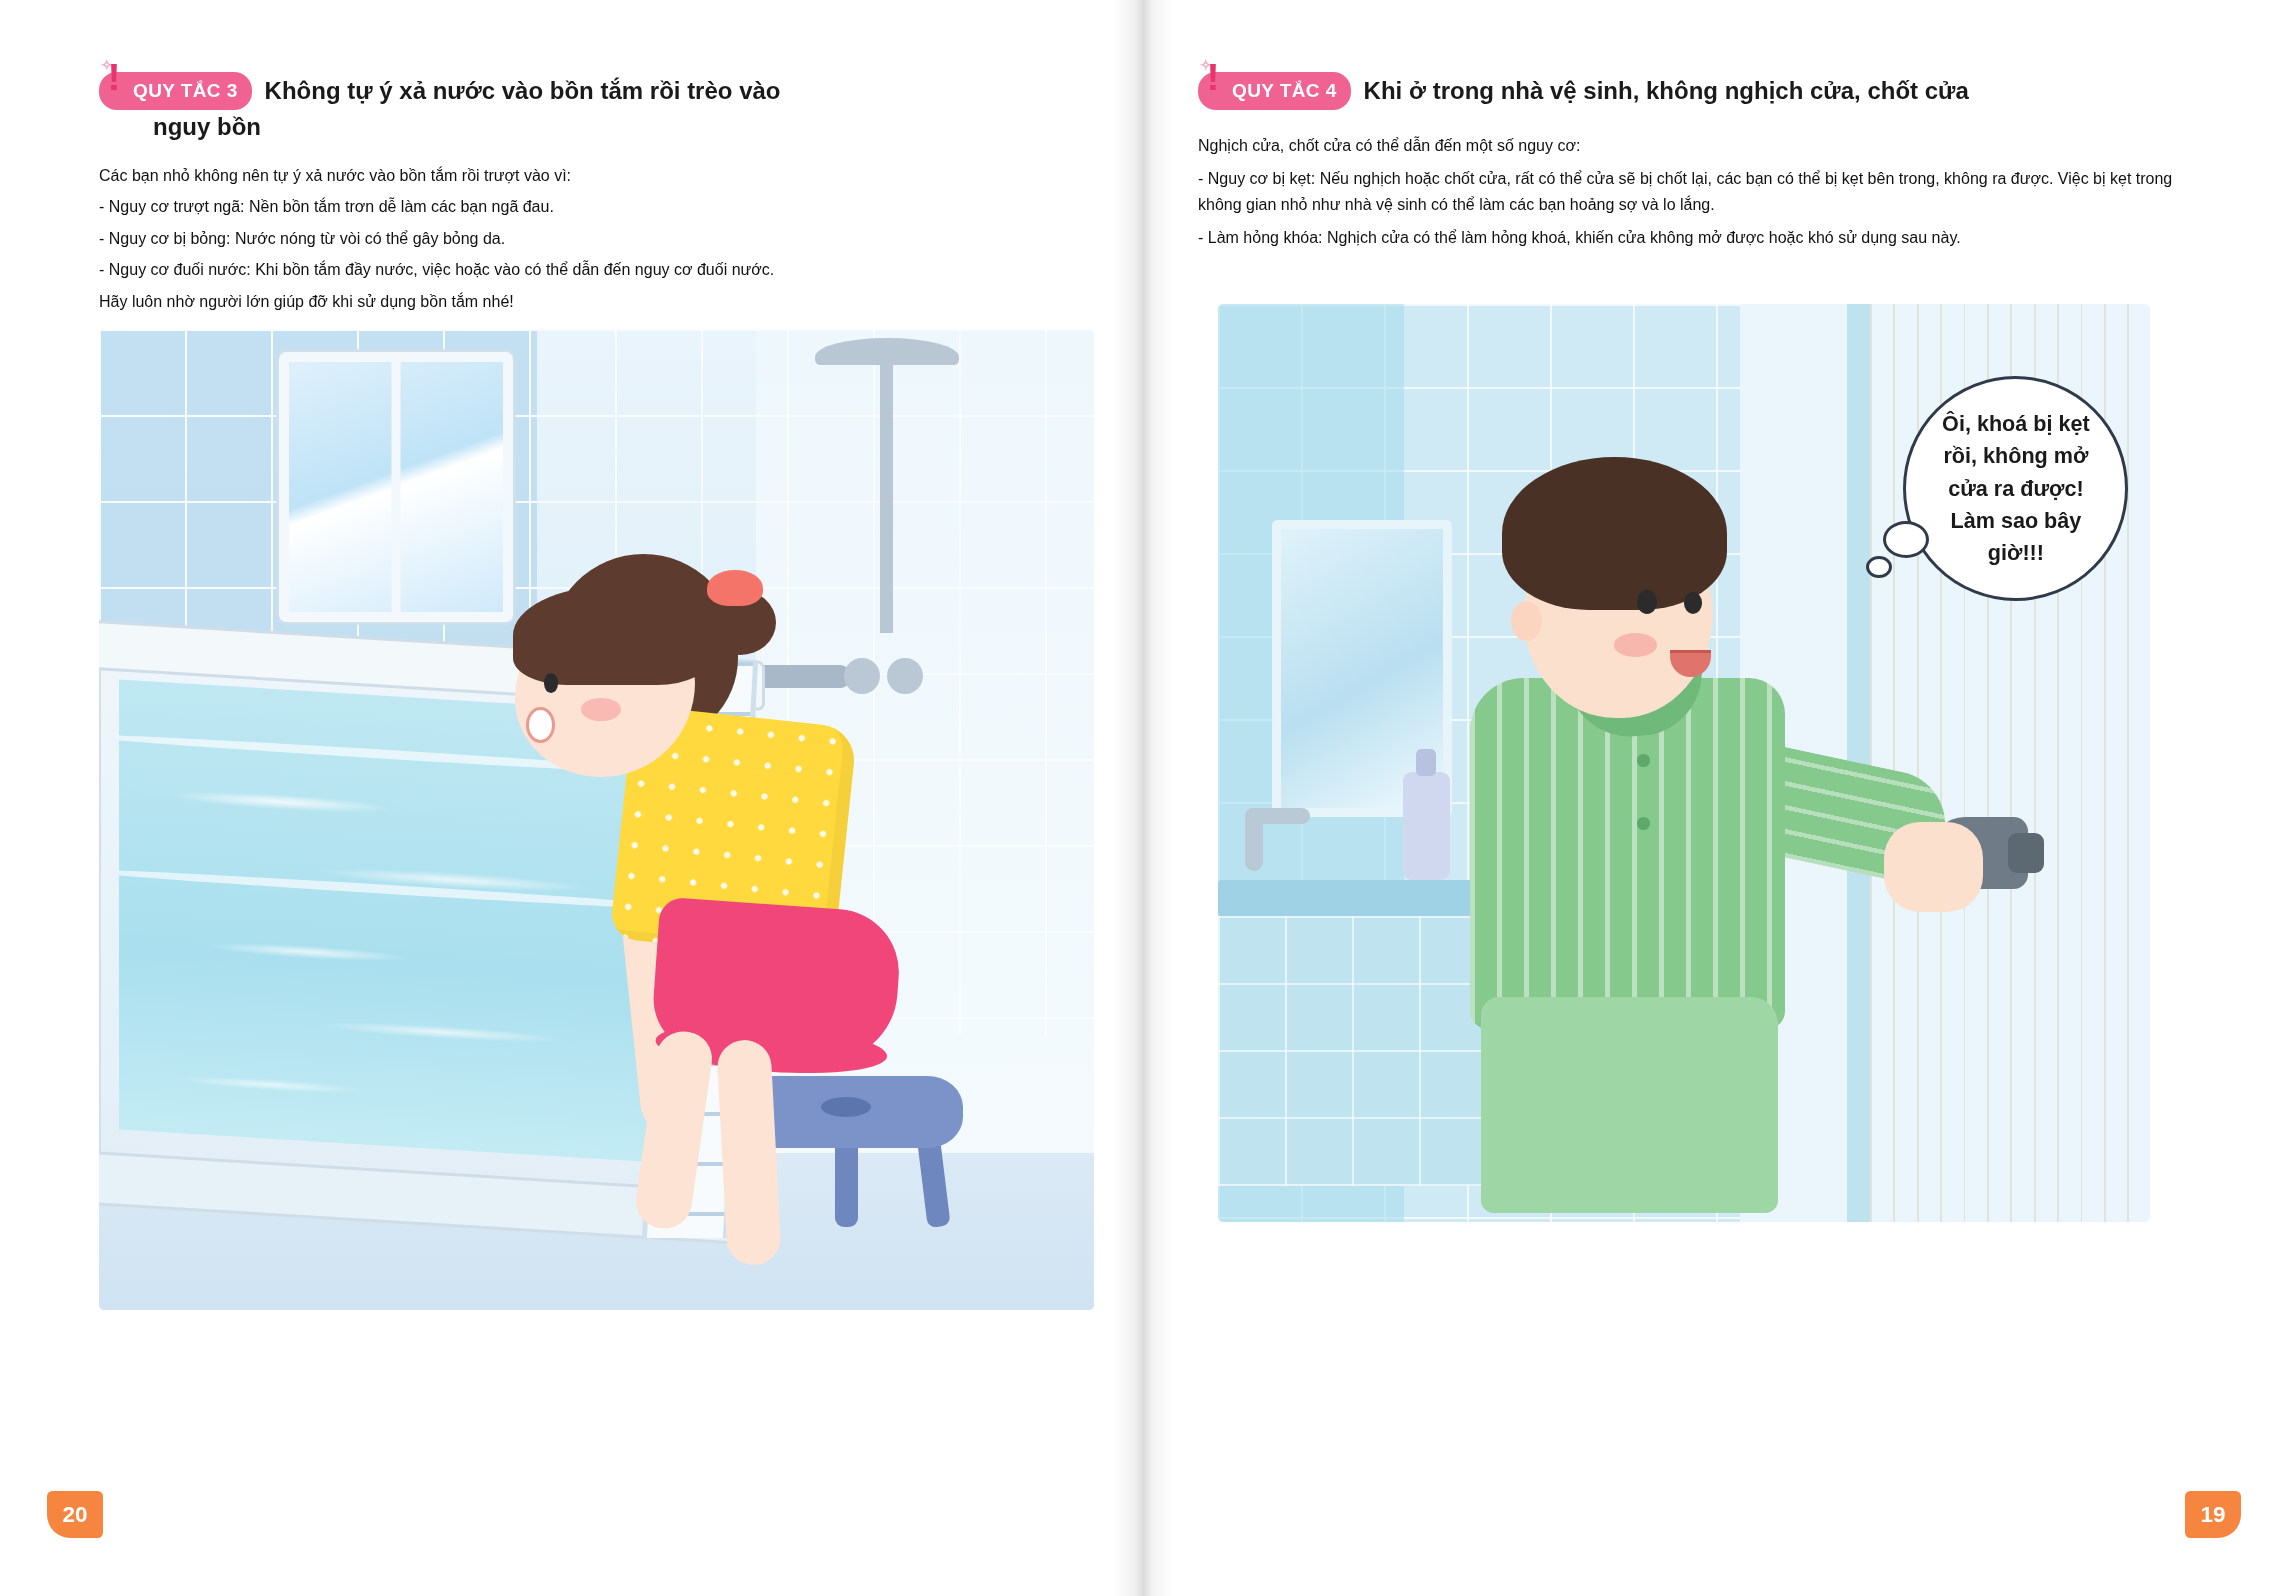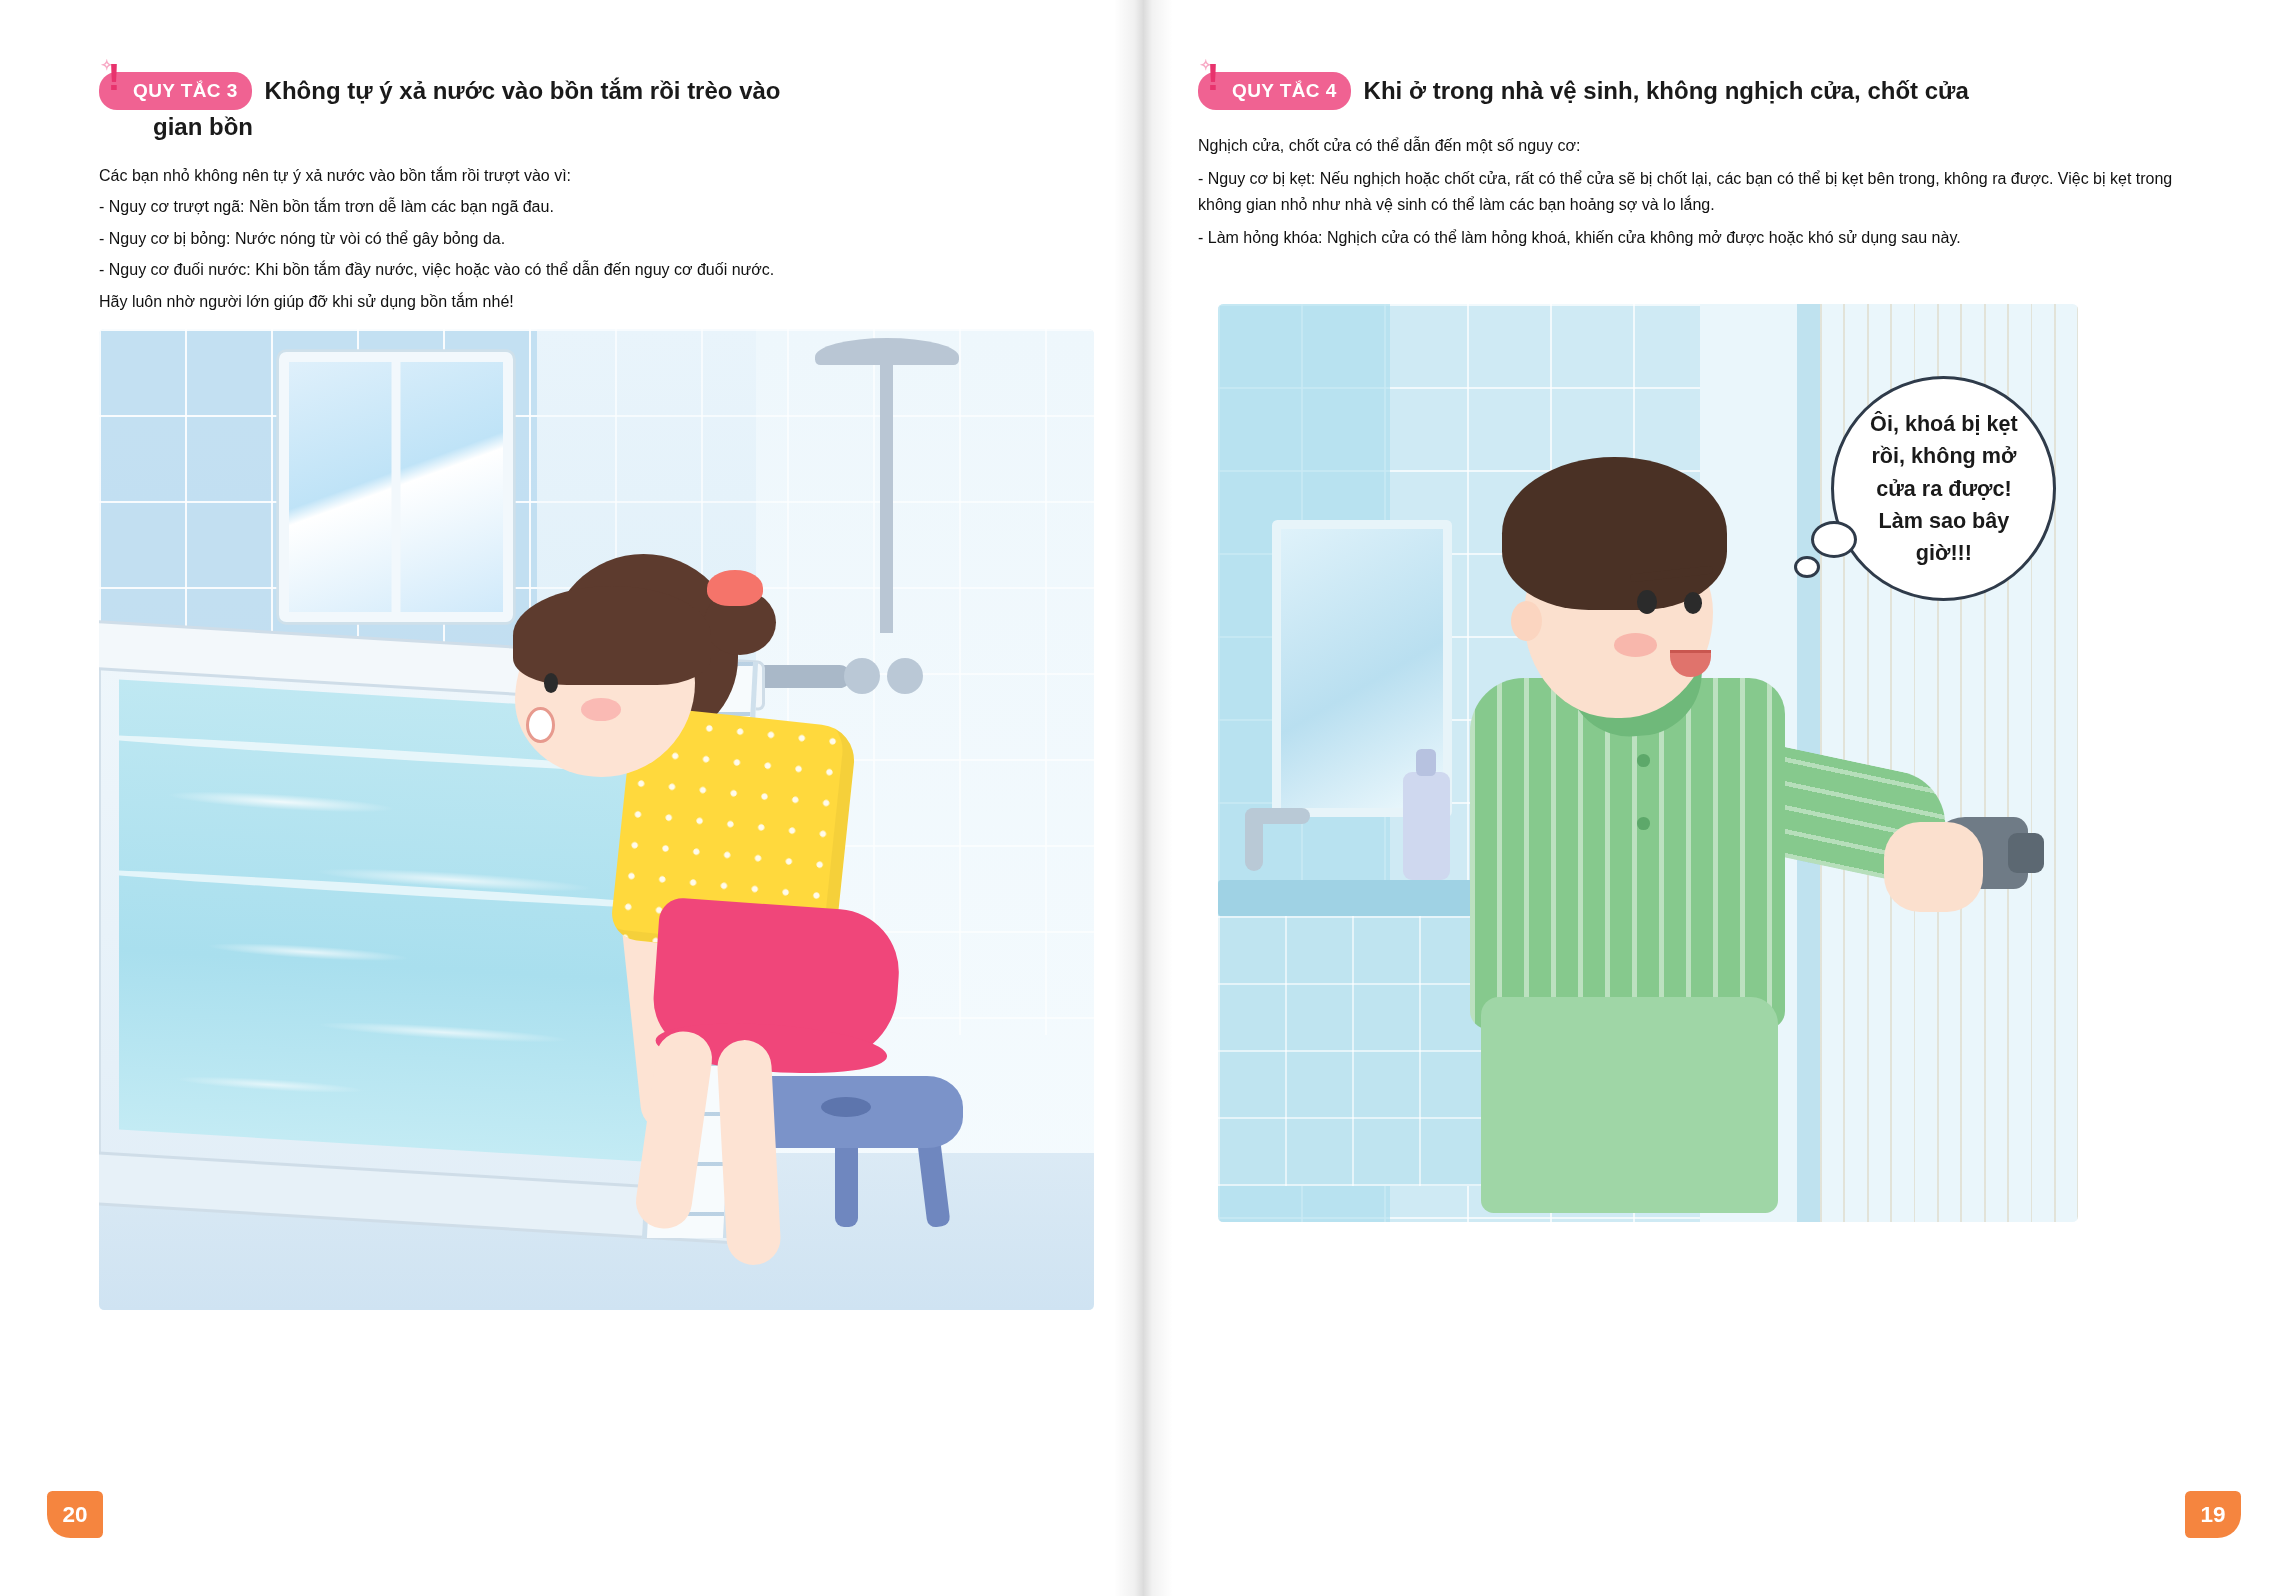--- a/index.html
+++ b/index.html
@@ -107,21 +107,21 @@
   .page.right .body-text p { margin-bottom: 8px; }
 
   
   .illus {
     position: relative;
     margin-top: 14.4px;
     border-radius: 5.4px;
     overflow: hidden;
   }
   .illus.left-illus  { width: 995px; height: 981px; }
-  .illus.right-illus { width: 860px; height: 918px; margin-top: 54px; margin-left: 20px; }
+  .illus.right-illus { width: 932px; height: 918px; margin-top: 54px; margin-left: 20px; }
 
   
   .bath-bg {
     position: absolute; inset: 0;
     background:
       linear-gradient(180deg, #e9f4fb 0%, #dceef8 55%, #eaf5fb 100%);
   }
   .tile-wall {
     position: absolute; left: 0; top: 0; width: 100%; height: 72%;
     background-image:
@@ -499,21 +499,21 @@
   <div class="page left">
 
     <div class="rule-head">
       <div class="rule-badge">
         <span class="spark">✧</span>
         <span class="bang">!</span>
         <span>QUY TẮC 3</span>
       </div>
       <div class="rule-title">Không tự ý xả nước vào bồn tắm rồi trèo vào</div>
     </div>
-    <div class="rule-title-cont">gian bồn</div>
+    <div class="rule-title-cont">nguy bồn</div>
 
     <div class="body-text">
       <p>Các bạn nhỏ không nên tự ý xả nước vào bồn tắm rồi trượt vào vì:</p>
       <p>- Nguy cơ trượt ngã: Nền bồn tắm trơn dễ làm các bạn ngã đau.</p>
       <p>- Nguy cơ bị bỏng: Nước nóng từ vòi có thể gây bỏng da.</p>
       <p>- Nguy cơ đuối nước: Khi bồn tắm đầy nước, việc hoặc vào có thể dẫn đến nguy cơ đuối nước.</p>
       <p>Hãy luôn nhờ người lớn giúp đỡ khi sử dụng bồn tắm nhé!</p>
     </div>
 
     <div class="illus left-illus">

